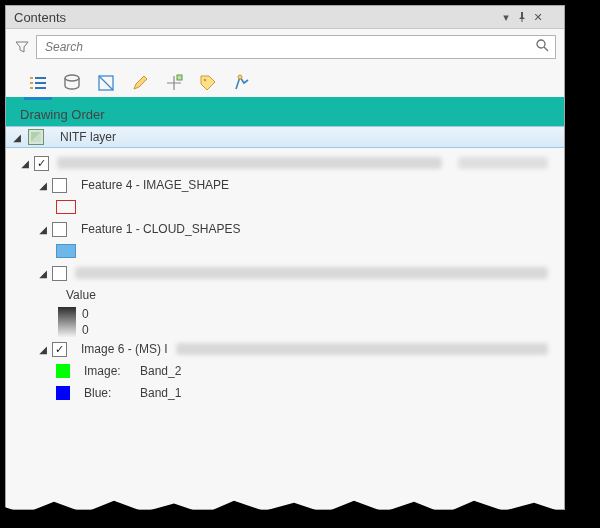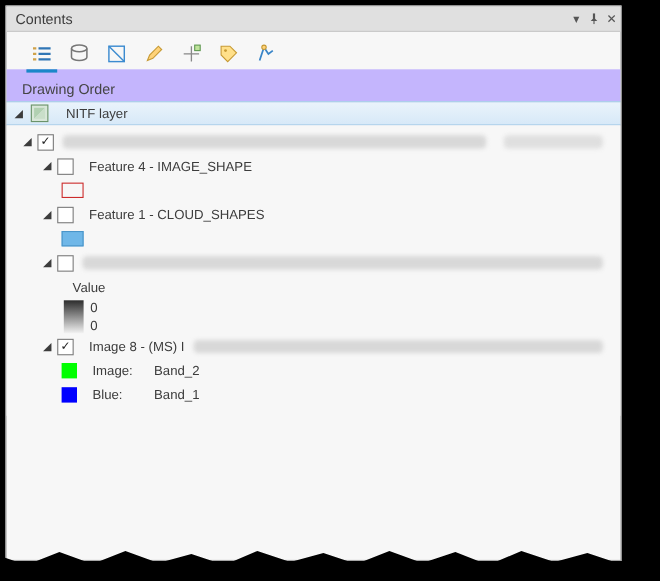--- a/index.html
+++ b/index.html
@@ -22,21 +22,21 @@
     background: #f7f7f7;
     border: 1px solid #a6a6a6;
     box-sizing: border-box;
   }
   .titlebar {
     height: 22px;
     background: #e0e0e0;
     border-bottom: 1px solid #c7c7c7;
     display: flex;
     align-items: center;
-    padding: 0 2px 0 8px;
+    padding: 0 20px 0 8px;
     font-size: 13px;
     position: relative;
   }
   .titlebar .spacer { flex: 1; }
   .win-btn {
     width: 12px; height: 12px; margin-left: 4px;
     display: flex; align-items: center; justify-content: center;
     color: #555;
     font-size: 11px;
     cursor: default;
@@ -90,21 +90,21 @@
     left:-2px; right:-2px; bottom:-3px;
     height:3px;
     background:#1a87c9;
   }
   .toolbar svg { width:20px; height:20px; }
 
   .section-head {
     padding: 10px 12px 4px 14px;
     font-size: 13px;
     color:#444;
-    background:#c4b5fd;
+    background:#14b8a6;
   }
 
   .layer-header {
     height: 20px;
     display:flex;
     align-items:center;
     gap:6px;
     padding: 0 4px 0 6px;
     background: linear-gradient(#eaf3fb,#d7e9f8);
     border-top: 1px solid #9ec8e8;
@@ -222,20 +222,36 @@
     <span class="spacer"></span>
     <span class="win-btn">▾</span>
     <span class="win-btn">
       <svg width="10" height="10" viewBox="0 0 10 10">
           <path d="M4 0h2v5l2 2H2l2-2zM4.5 7h1v3h-1z" fill="#555"></path>
         </svg>
     </span>
     <span class="win-btn">✕</span>
   </div>
 
+  <div class="searchrow">
+    <span class="filter-icon">
+      <svg width="14" height="14" viewBox="0 0 14 14">
+          <path d="M1 2h12L9 7v5l-4-2V7z" fill="none" stroke="#7b7b7b" stroke-width="1"></path>
+        </svg>
+    </span>
+    <div class="searchbox">
+      <input type="text" placeholder="Search" style="">
+      <span class="search-icon">
+        <svg width="13" height="13" viewBox="0 0 13 13">
+            <circle cx="5" cy="5" r="4" fill="none" stroke="#6e6e6e" stroke-width="1.3"></circle>
+            <line x1="8" y1="8" x2="12" y2="12" stroke="#6e6e6e" stroke-width="1.3"></line>
+          </svg>
+      </span>
+    </div>
+  </div>
 
   <div class="toolbar">
     <div class="tool-btn active">
       <svg viewBox="0 0 20 20">
           <path d="M2 5h3M2 10h3M2 15h3" stroke="#cfa24a" stroke-width="2"></path>
           <path d="M7 5h11M7 10h11M7 15h11" stroke="#3076b6" stroke-width="2"></path>
         </svg>
     </div>
     <div class="tool-btn">
       <svg viewBox="0 0 20 20">
@@ -323,21 +339,21 @@
         <div class="grad-labels">
           <span>0</span>
           <span>0</span>
         </div>
       </div>
     </div>
 
     <div class="row ind2">
       <span class="expander">◢</span>
       <span class="checkbox checked"></span>
-      <span class="label">Image 8 - (MS) I</span>
+      <span class="label">Image 6 - (MS) I</span>
       <span class="blurred"></span>
     </div>
     <div class="row ind3">
       <span class="swatch-green"></span>
       <span class="label" style="width:42px">Image:</span>
       <span class="label">Band_2</span>
     </div>
     <div class="row ind3">
       <span class="swatch-blue"></span>
       <span class="label" style="width:42px">Blue:</span>

